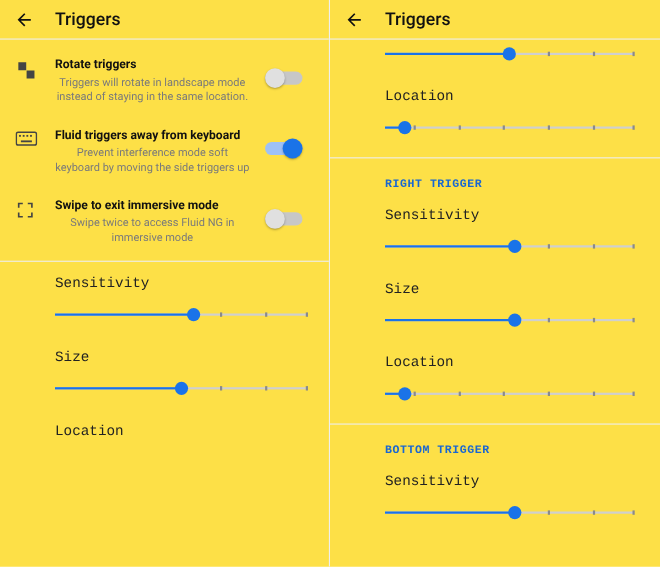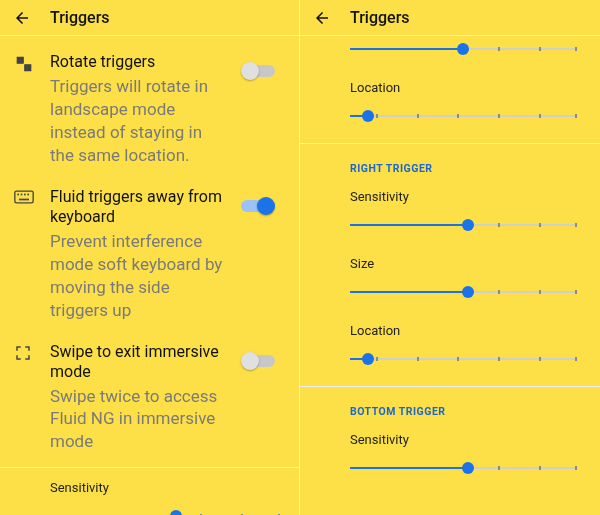--- a/index.html
+++ b/index.html
@@ -55,44 +55,47 @@
     min-width: 0;
     padding-right: 6px;
   }
   .row .ctrl {
     flex: none;
     width: 50px;
     display: flex; align-items: center; justify-content: center;
     padding-top: 10px;
   }
   .ptitle {
-    font-size: 16px;
-    font-weight: 400;
+    font-size: 11px;
+    font-weight: 700;
     color: #111;
     line-height: 1.25;
     margin-bottom: 3px;
   }
   .psub {
-    font-size: 17px;
+    font-size: 10px;
     color: #7a7a7a;
     line-height: 1.35;
+    text-align: center;
   }
   .section {
     padding: 14px 16px 4px 50px;
   }
   .section-header {
     font-size: 10.5px;
     font-weight: 700;
     letter-spacing: 0.5px;
     color: #1967d2;
     text-transform: uppercase;
     margin-bottom: 10px;
+    font-family: Liberation Mono, monospace;
   }
   .slider-block {
     padding: 8px 20px 16px 50px;
+    font-family: Liberation Mono, monospace;
   }
   .slabel {
     font-size: 13px;
     font-weight: 400;
     color: #222;
     margin-bottom: 14px;
   }
   
   .switch {
     width: 34px; height: 18px; position: relative;

